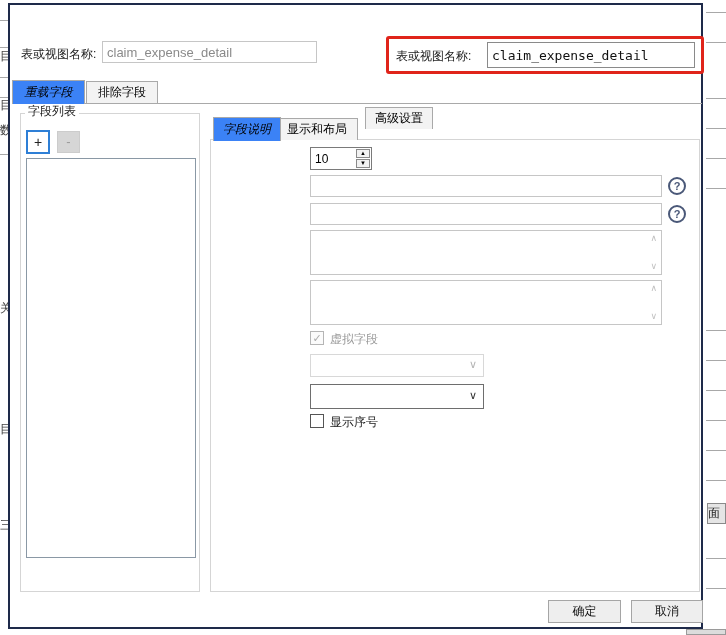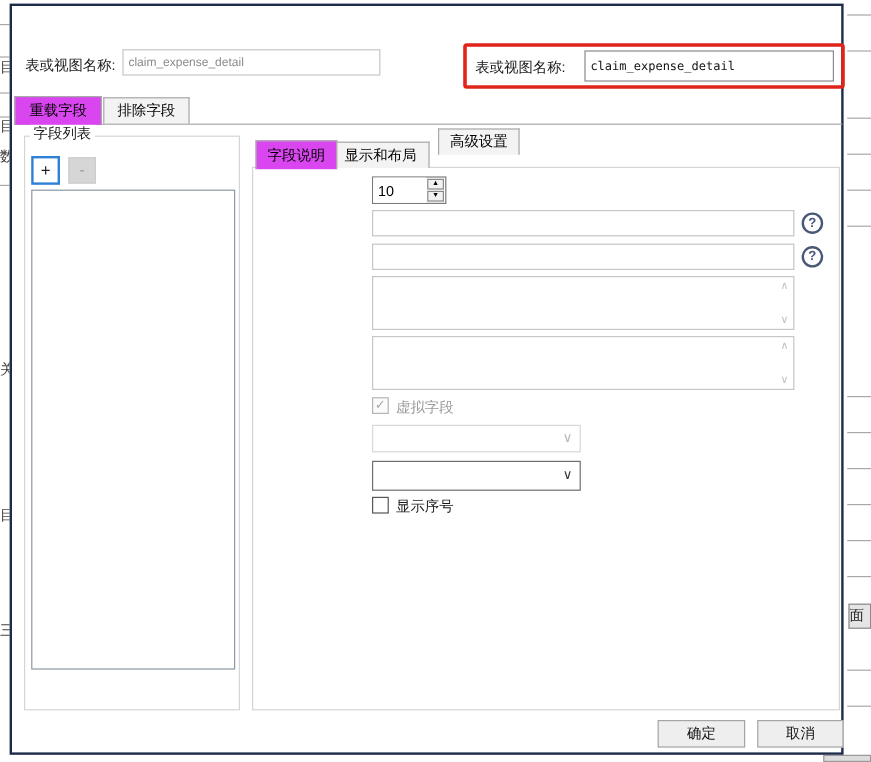--- a/index.html
+++ b/index.html
@@ -14,30 +14,30 @@
     border:1px solid #8a8a8a; font-size:12px; color:#222; overflow:hidden; line-height:19px; }
   .bg-bottom-frag { position:absolute; left:686px; top:629px; width:40px; height:6px; background:#dcdcdc; border:1px solid #9a9a9a; }
 
   
   .dialog { position:absolute; left:8px; top:3px; width:695px; height:626px; background:#fff; border:2px solid #1e2a4a; }
   .titlebar { position:absolute; left:10px; top:5px; width:691px; height:27px; background:#1e2a4a; color:#fff;
     display:flex; align-items:center; padding:0 11px; font-size:13px; font-weight:600; letter-spacing:1px; }
   .close-x { margin-left:auto; font-size:15px; font-weight:400; cursor:pointer; line-height:1; }
 
   .lbl { position:absolute; font-size:12px; color:#1a1a1a; white-space:nowrap; }
-  .inp { position:absolute; border:1px solid #c6c6c6; background:#fff; font-size:10px; padding:0 4px;
+  .inp { position:absolute; border:1px solid #c6c6c6; background:#fff; font-size:13px; padding:0 4px;
     font-family:"Liberation Sans",sans-serif; outline:none; }
 
   
   .red-box { position:absolute; left:386px; top:36px; width:318px; height:38px; border:3px solid #e0241a; border-radius:3px; z-index:5; }
   .alias-input { font-family:"DejaVu Sans Mono", monospace; color:#111; border:1px solid #8a8a8a; }
 
   
   .tab { position:absolute; font-size:12px; text-align:center; border:1px solid #a9a9a9; border-bottom:none; background:#f3f3f3; z-index:1; }
-  .tab.active { background:#d946ef; z-index:3; }
+  .tab.active { background:#3b82f6; z-index:3;font-style:italic; }
   .tabline { position:absolute; height:0; border-top:1px solid #a9a9a9; z-index:2; }
 
   
   .fieldset { position:absolute; left:20px; top:113px; width:180px; height:479px; border:1px solid #d5d5d5; }
   .legend { position:absolute; left:25px; top:103px; background:#fff; padding:0 3px; font-size:12px; color:#1a1a1a; z-index:2; }
   .btn-add { position:absolute; left:26px; top:130px; width:24px; height:24px; border:2px solid #2e7fd6; background:#fff;
     font-size:14px; color:#222; text-align:center; line-height:20px; cursor:pointer; }
   .btn-del { position:absolute; left:57px; top:131px; width:23px; height:22px; border:1px solid #cccccc; background:#d6d6d6;
     font-size:13px; color:#9a9a9a; text-align:center; line-height:20px; }
   .listbox { position:absolute; left:26px; top:158px; width:170px; height:400px; border:1px solid #8a98a5; background:#fff; }

